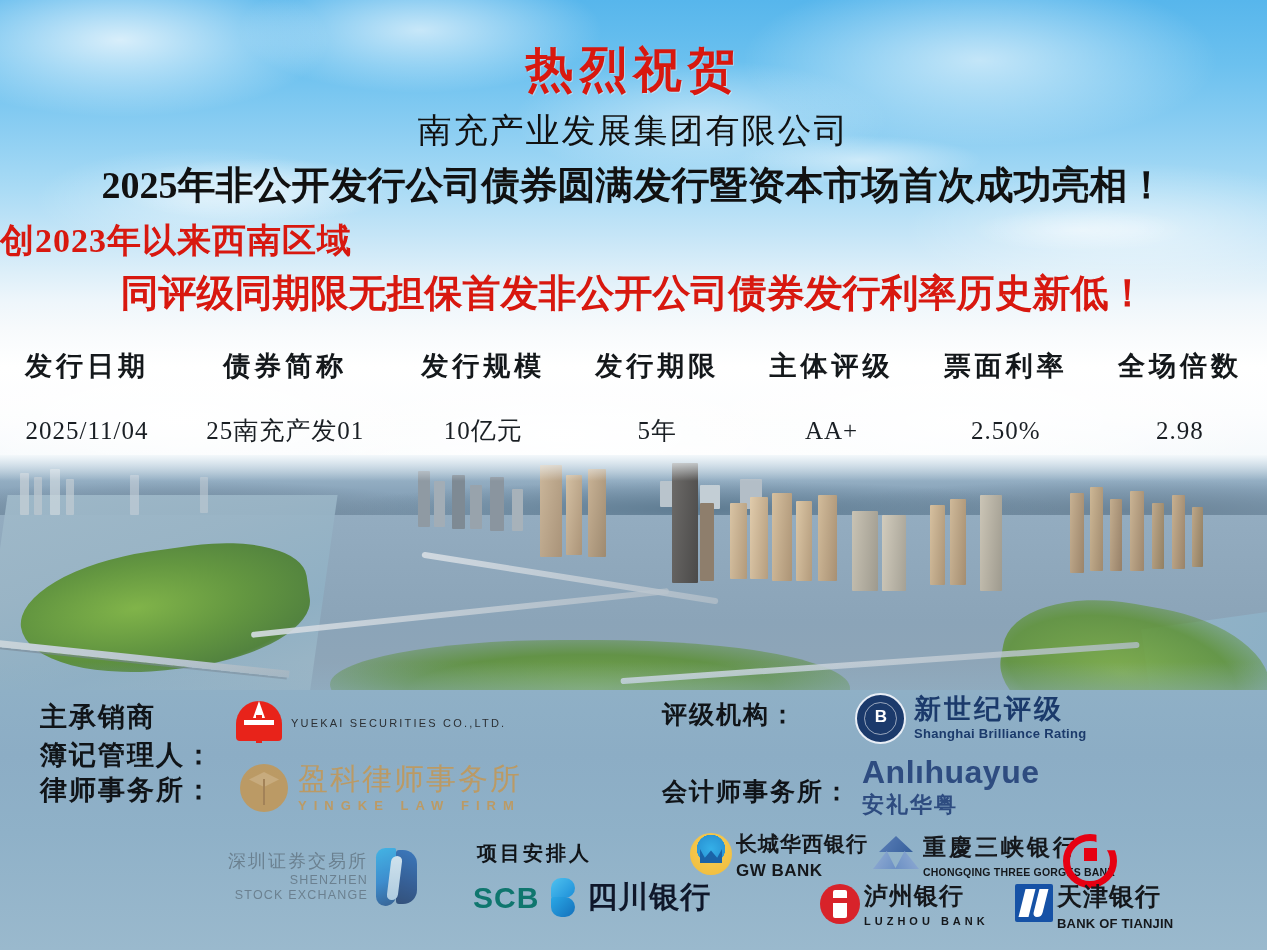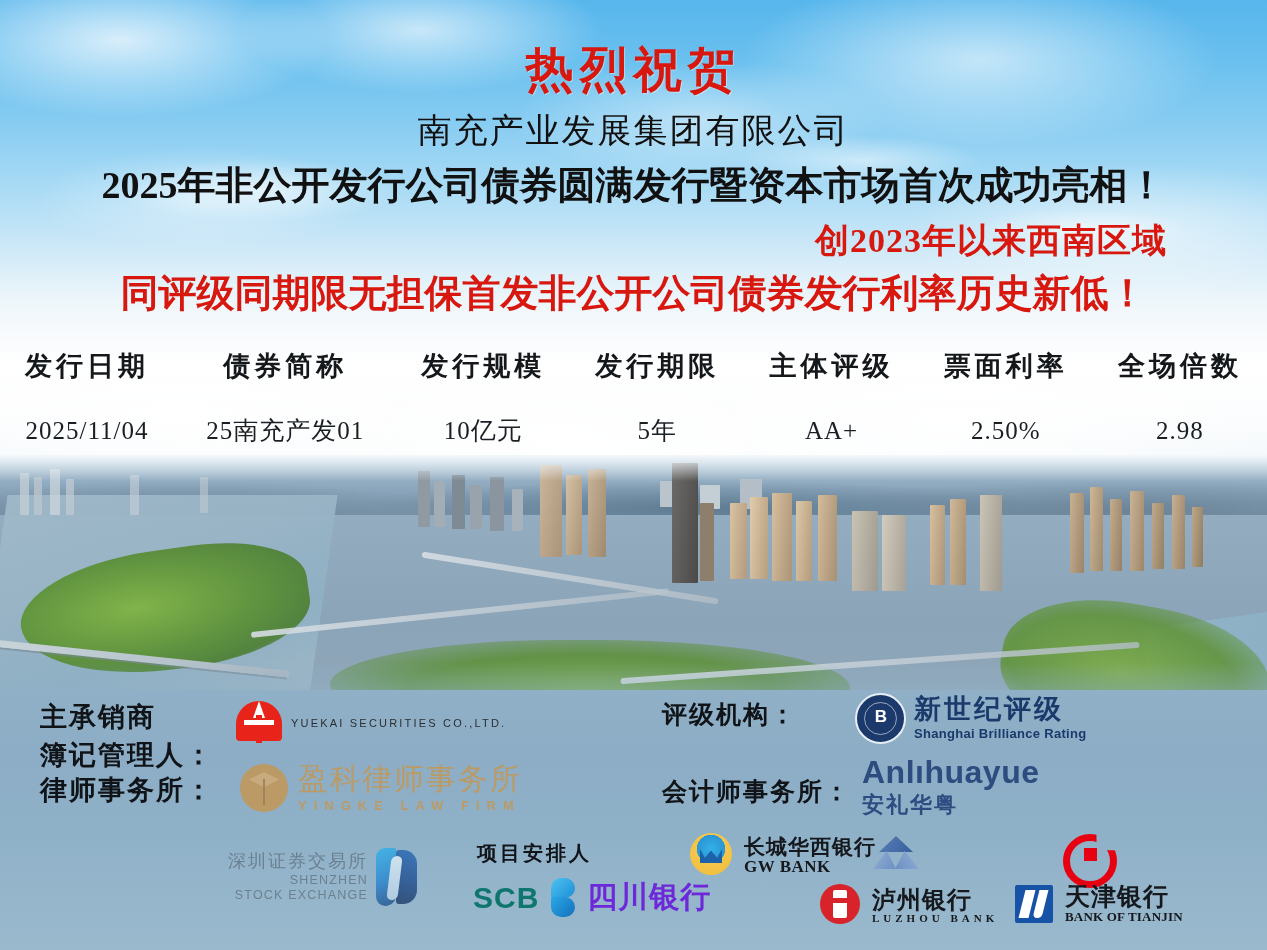--- a/index.html
+++ b/index.html
@@ -129,21 +129,21 @@
   }
   .t-company{
     position:absolute;top:108px;left:0;width:1267px;text-align:center;
     font-weight:normal;font-size:34px;color:#111;letter-spacing:2px;
   }
   .t-line2{
     position:absolute;top:160px;left:0;width:1267px;text-align:center;
     font-weight:bold;font-size:38px;color:#111;letter-spacing:0px;
   }
   .t-red1{
-    position:absolute;top:218px;left:0;width:1167px;text-align:right;
+    position:absolute;top:218px;left:0;width:1167px;text-align:left;
     font-weight:bold;font-size:34px;color:#d8180f;letter-spacing:1px;
   }
   .t-red2{
     position:absolute;top:268px;left:0;width:1267px;text-align:center;
     font-weight:bold;font-size:38px;color:#d8180f;letter-spacing:0px;
   }
 
   
   .tbl{
     position:absolute;left:0;top:348px;width:1267px;
@@ -251,25 +251,25 @@
   
   .logo-scb{position:absolute;left:473px;top:877px;display:flex;align-items:center;gap:8px;}
   .scb-en{font-family:"Liberation Sans",sans-serif;font-weight:bold;font-size:30px;color:#0f766e;letter-spacing:1px;}
   .scb-mark{width:32px;height:40px;position:relative;}
   .scb-mark .b1,.scb-mark .b2{
     position:absolute;left:4px;width:24px;height:20px;border-radius:12px 12px 12px 2px;
     background:linear-gradient(135deg,#4fc2f0,#1c8ed8);
   }
   .scb-mark .b1{top:0;}
   .scb-mark .b2{top:19px;border-radius:2px 12px 12px 12px;background:linear-gradient(135deg,#2aa8e6,#1470bb);}
-  .scb-cn{font-family:"Liberation Sans",sans-serif;font-weight:bold;font-size:30px;color:#6d28d9;letter-spacing:1px;}
-  .bk{display:flex;align-items:flex-end;gap:12px;}
+  .scb-cn{font-family:"Liberation Sans",sans-serif;font-weight:bold;font-size:30px;color:#0f172a;letter-spacing:1px;}
+  .bk{display:flex;align-items:flex-start;gap:4px;}
   .bk-txt{display:flex;flex-direction:column;line-height:1;}
   .bk-cn{font-family:"Liberation Sans",sans-serif;font-weight:bold;letter-spacing:1px;}
-  .bk-en{font-family:Liberation Serif, serif;font-weight:bold;margin-top:1px;}
+  .bk-en{font-family:Liberation Sans, sans-serif;font-weight:bold;margin-top:8px;}
 
   
   .logo-gw{position:absolute;left:690px;top:833px;}
   .gw-mark{width:42px;height:42px;border-radius:50%;
     background:radial-gradient(circle at 50% 38%, #35b0e8 0%, #2a96d6 42%, #f4c64b 43%, #f0bb3a 100%);position:relative;}
   .gw-mark::after{
     content:"";position:absolute;left:10px;top:16px;width:22px;height:14px;
     background:#1a63a8;clip-path:polygon(0 0,22% 62%,50% 10%,78% 62%,100% 0,100% 100%,0 100%);
   }
   .gw-cn{font-size:21px;color:#15181c;}
@@ -498,20 +498,24 @@
       <div class="bk-en gw-en">GW BANK</div>
     </div>
   </div>
 
   <div class="bk logo-cqtg">
     <div class="cq-mark">
       <div class="p1"></div>
         <div class="p2"></div>
         <div class="p3"></div>
     </div>
+    <div class="bk-txt">
+      <div class="bk-cn cq-cn">重慶三峡银行</div>
+      <div class="bk-en cq-en">CHONGQING THREE GORGES BANK</div>
+    </div>
   </div>
 
   <div class="bk logo-hx">
     <div class="hx-mark">
       <div class="ring"></div>
         <div class="sq"></div>
     </div>
   </div>
 
   <div class="bk logo-lz">

